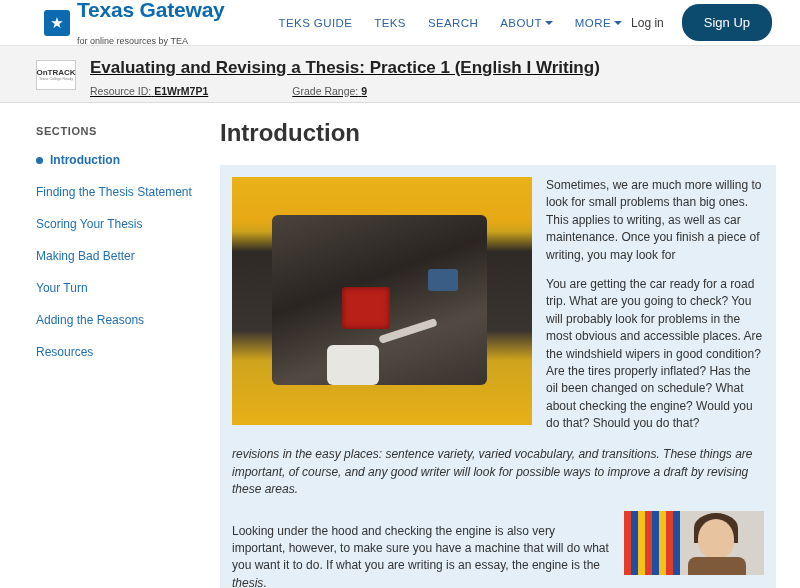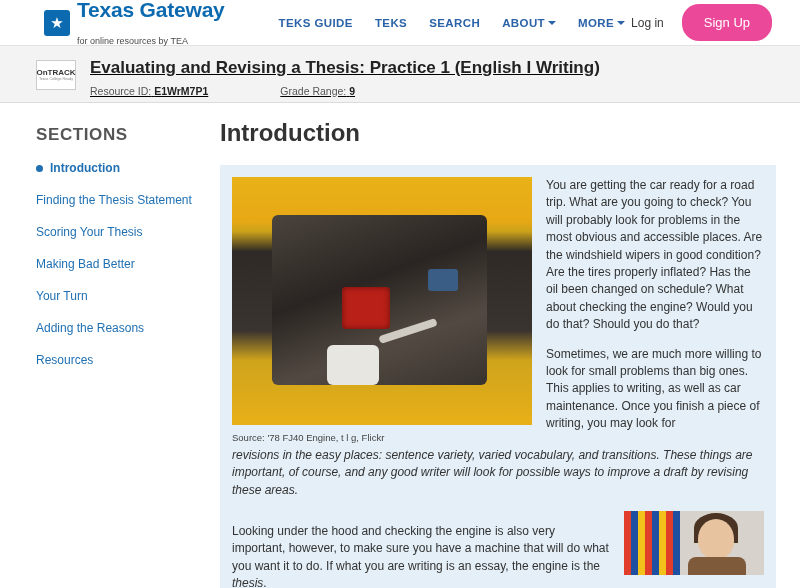--- a/index.html
+++ b/index.html
@@ -50,21 +50,21 @@
     margin-top: 17px;
   }
   .nav-links {
     display: flex;
     align-items: center;
     gap: 22px;
     margin-left: 54px;
   }
   .nav-link {
     font-size: 11.5px;
-    font-weight: bold;
+    font-weight: normal;
     color: #2b62a8;
     letter-spacing: 0.4px;
     text-decoration: none;
     cursor: pointer;
     white-space: nowrap;
   }
   .caret {
     display: inline-block;
     width: 0; height: 0;
     border-left: 4px solid transparent;
@@ -80,21 +80,21 @@
     gap: 18px;
     margin-right: 14px;
   }
   .login-link {
     font-size: 12px;
     color: #3a3a3a;
     text-decoration: none;
     cursor: pointer;
   }
   .signup-btn {
-    background: #ec4899;
+    background: #0c4a6e;
     color: #ffffff;
     font-size: 13px;
     border: none;
     border-radius: 17px;
     padding: 11px 22px;
     cursor: pointer;
   }
 
   
   .res-header {
@@ -121,39 +121,39 @@
   .res-head-text { margin-left: 14px; text-decoration: underline; }
   .res-title {
     font-size: 17px;
     font-weight: bold;
     color: #222222;
     line-height: 1.15;
   }
   .res-meta {
     margin-top: 7px;
     display: flex;
-    gap: 0;
+    gap: 12px;
     font-size: 10.5px;
     color: #555555;
   }
   .res-meta .mi { margin-right: 72px; }
   .res-meta b { color: #222; }
 
   
   .page-body {
     display: flex;
     height: calc(588px - 46px - 57px);
   }
   .sidebar {
     width: 200px;
     flex: 0 0 200px;
     padding: 22px 0 0 36px;
   }
   .sections-label {
-    font-size: 17px;
+    font-size: 11px;
     font-weight: bold;
     color: #555555;
     letter-spacing: 0.6px;
     margin-bottom: 16px;
   }
   .side-item {
     font-size: 12px;
     color: #1f6fb2;
     margin-bottom: 18px;
     cursor: pointer;
@@ -362,26 +362,25 @@
 
       <div class="row-1">
         <div class="fig">
           <div class="fig-img">
             <div class="engine-block"></div>
             <div class="redpart"></div>
             <div class="blue"></div>
             <div class="hose"></div>
             <div class="whitepart"></div>
           </div>
-          <div class="fig-caption">Source: '78 FJ40 Engine, t l g, Flickr</div>
         </div>
 
         <div class="col-text">
+          <p>Sometimes, we are much more willing to look for small problems than big ones. This applies to writing, as well as car maintenance. Once you finish a piece of writing, you may look for</p>
           <p>You are getting the car ready for a road trip. What are you going to check? You will probably look for problems in the most obvious and accessible places. Are the windshield wipers in good condition? Are the tires properly inflated? Has the oil been changed on schedule? What about checking the engine? Would you do that? Should you do that?</p>
-          <p>Sometimes, we are much more willing to look for small problems than big ones. This applies to writing, as well as car maintenance. Once you finish a piece of writing, you may look for</p>
         </div>
       </div>
 
       <div class="wide-text">
         <p>revisions in the easy places: sentence variety, varied vocabulary, and transitions. These things are important, of course, and any good writer will look for possible ways to improve a draft by revising these areas.</p>
       </div>
 
       <div class="row-2">
         <div class="txt">
           <p><span>Looking under the hood and checking the engine is also very important, however, to make sure you have a machine that will do what you want it to do. If what you are writing is an essay, the engine is the </span><em>thesis</em><span>.</span></p>

